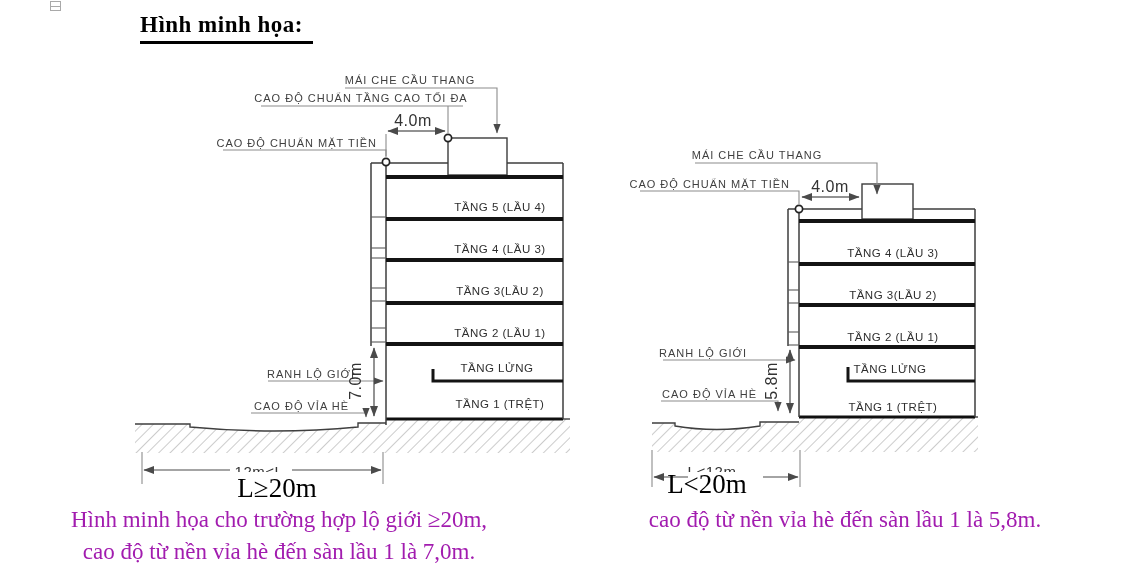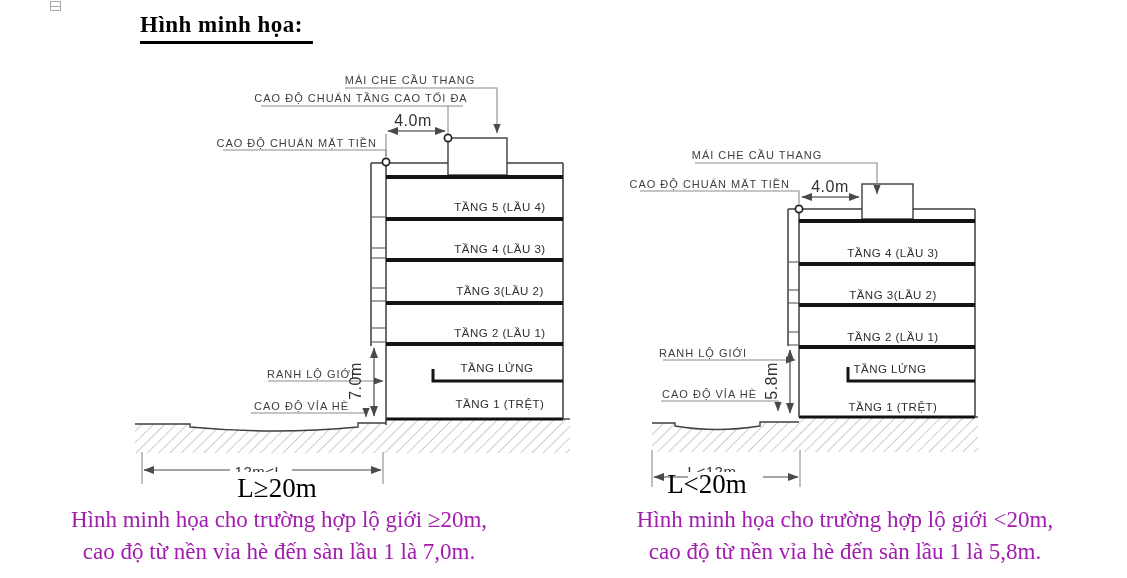--- a/index.html
+++ b/index.html
@@ -204,17 +204,16 @@
       </g>
     </g>
   </svg>
 
   <div class="caption caption-left">
     <div>Hình minh họa cho trường hợp lộ giới ≥20m,</div>
     <div>cao độ từ nền vỉa hè đến sàn lầu 1 là 7,0m.</div>
   </div>
 
   <div class="caption caption-right">
-    <div>Hình minh họa cho trường hợp lộ giới &lt;20m,</div>
     <div>cao độ từ nền vỉa hè đến sàn lầu 1 là 5,8m.</div>
   </div>
 
 </div>
 
 </body></html>

